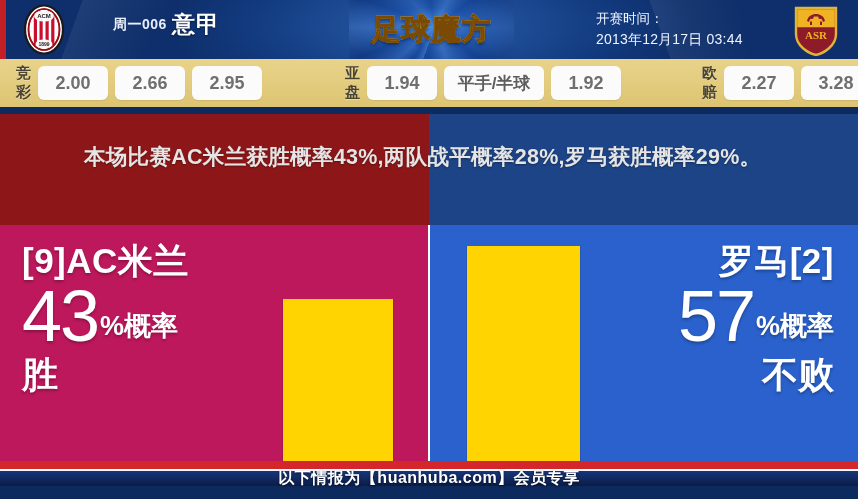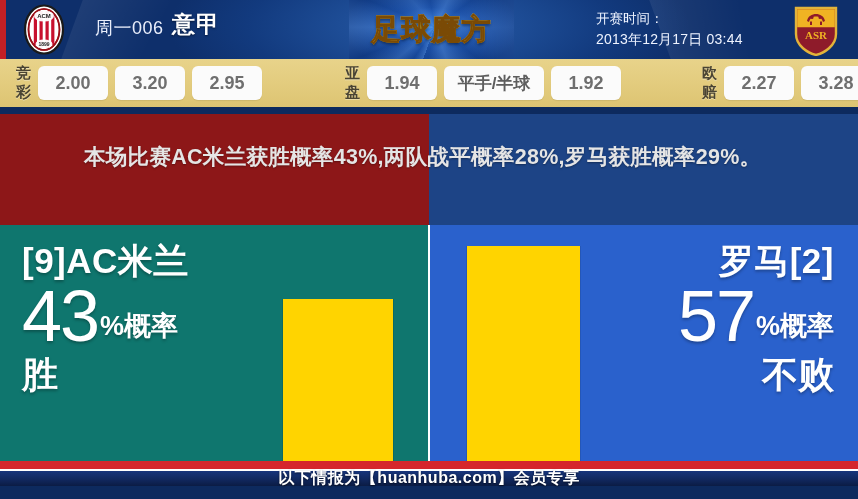--- a/index.html
+++ b/index.html
@@ -25,22 +25,22 @@
   }
   .hdr-diag.d1{left:72px;}
   .hdr-diag.d2{left:660px;transform:skewX(20deg);}
   .redstrip{
     position:absolute;left:0;top:0;width:6px;height:59px;background:#c22026;
   }
   .home-logo{position:absolute;left:18px;top:3px;width:52px;height:53px;}
   .away-logo{position:absolute;right:16px;top:4px;width:52px;height:52px;}
 
   .match-no{
-    position:absolute;left:95px;top:16px;
-    color:#e9eefb;font-size:18px;font-weight:normal;letter-spacing:.5px;
+    position:absolute;left:113px;top:16px;
+    color:#e9eefb;font-size:14px;font-weight:bold;letter-spacing:.5px;
   }
   .league{
     position:absolute;left:172px;top:9px;
     color:#ffffff;font-size:23px;font-weight:bold;letter-spacing:1px;
     text-shadow:0 1px 2px rgba(0,0,0,.5);
   }
 
   .brand{
     position:absolute;left:349px;top:0px;width:165px;height:59px;
     background:
@@ -100,21 +100,21 @@
   .summary .sl{width:429px;height:111px;background:#8d1718;}
   .summary .sr{width:429px;height:111px;background:#1d4486;}
   .summary-text{
     position:absolute;left:84px;top:141px;width:700px;
     color:#e5e5e5;font-size:21.5px;font-weight:bold;line-height:33px;
     letter-spacing:.3px;text-shadow:0 1px 2px rgba(0,0,0,.35);
   }
 
   
   .panels{position:absolute;left:0;top:225px;width:858px;height:236px;display:flex;}
-  .panel-left{position:relative;width:428px;height:236px;background:#0f766e;}
+  .panel-left{position:relative;width:428px;height:236px;background:#be185d;}
   .panel-div{width:2px;height:236px;background:#ffffff;}
   .panel-right{position:relative;width:428px;height:236px;background:#2a61cc;}
 
   .bar{
     position:absolute;bottom:0;background:#ffd400;
     box-shadow:-1px 0 0 rgba(0,0,0,.10), 1px 0 0 rgba(0,0,0,.10);
   }
   .bar-left{left:283px;width:110px;height:161px;}
   .bar-right{left:37px;width:113px;height:215px;}
 
@@ -192,21 +192,21 @@
       </g>
       <text x="26" y="35" font-size="11" font-weight="bold" fill="#f0b323" text-anchor="middle" font-family="Liberation Serif, serif">ASR</text>
     </svg>
   </div>
 
   <div class="odds">
 
     <div class="odds-grp g1">
       <span class="odds-label">竞彩</span>
       <span class="odds-cell">2.00</span>
-      <span class="odds-cell">3.20</span>
+      <span class="odds-cell">2.66</span>
       <span class="odds-cell">2.95</span>
     </div>
 
     <div class="odds-grp g2">
       <span class="odds-label">亚盘</span>
       <span class="odds-cell">1.94</span>
       <span class="odds-cell wide">平手/半球</span>
       <span class="odds-cell">1.92</span>
     </div>
 

